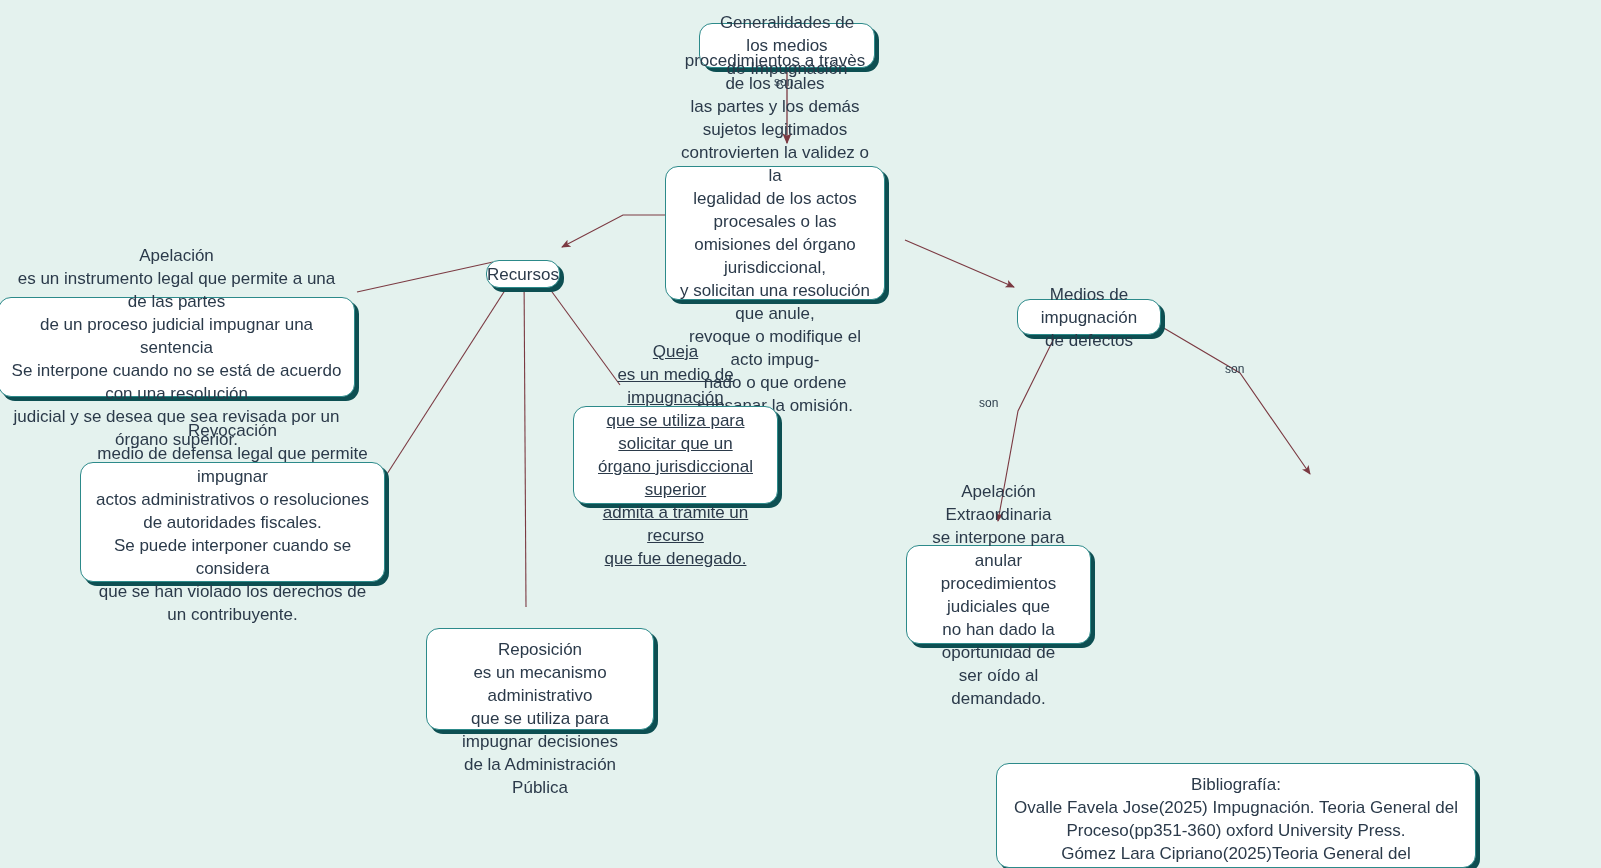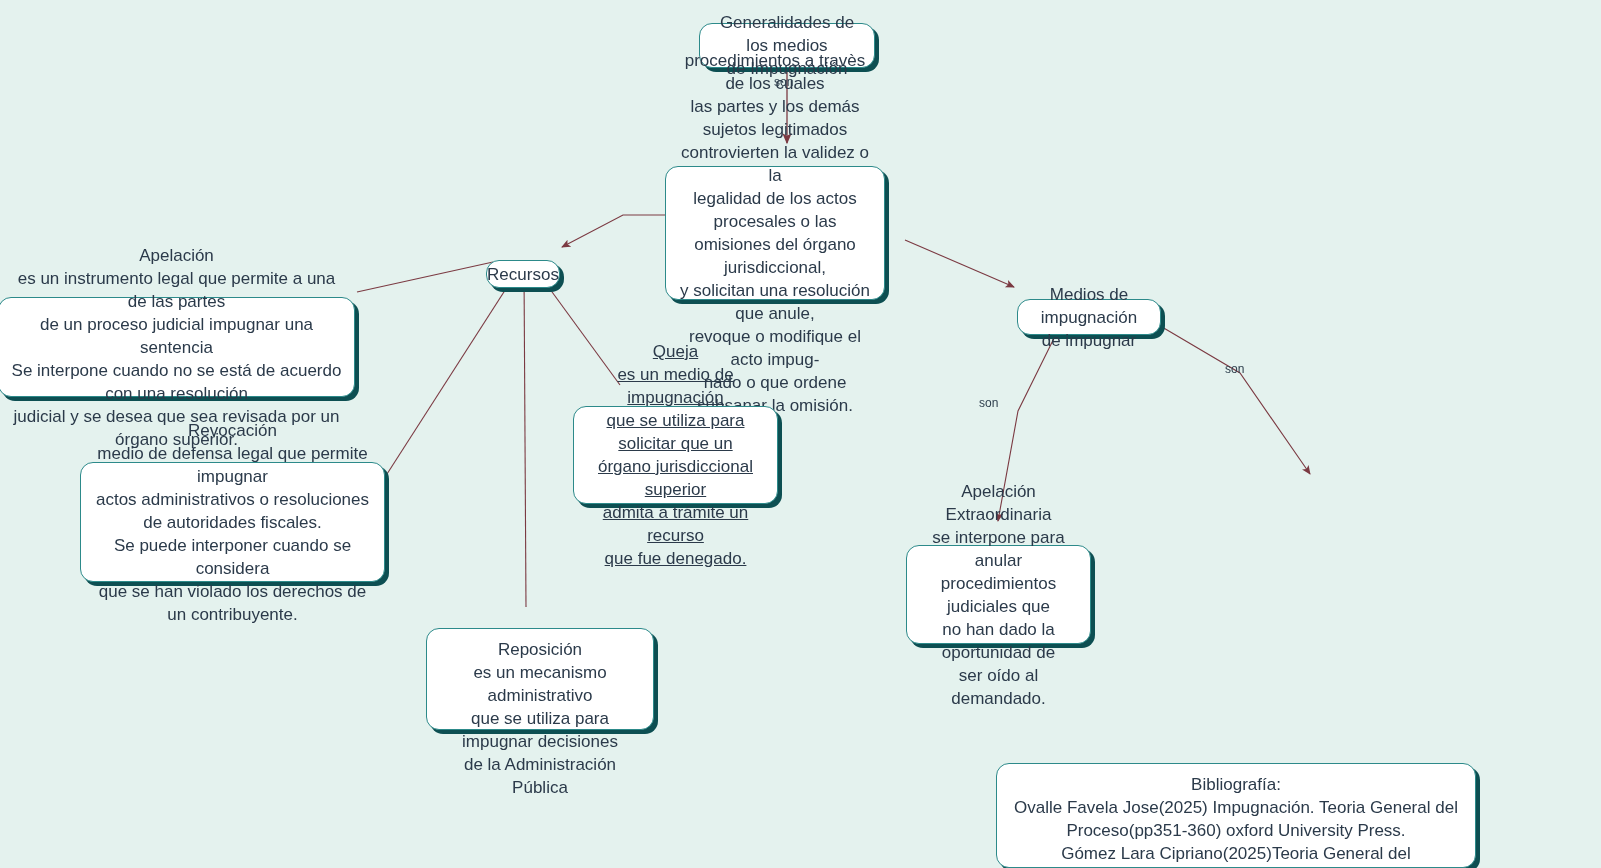--- a/index.html
+++ b/index.html
@@ -96,21 +96,21 @@
 revoque o modifique el acto impug-
 nado o que ordene subsanar la omisión.</span>
   </div>
 
   <div class="node" style="left:486px; top:240px; width:74px; height:28px;">
     <span>Recursos</span>
   </div>
 
   <div class="node" style="left:1017px; top:279px; width:144px; height:36px;">
     <span>Medios de impugnación
-de impugnar</span>
+de defectos</span>
   </div>
 
   <div class="node" style="left:-2px; top:277px; width:357px; height:100px;">
     <span>Apelación
 es un instrumento legal que permite a una de las partes
 de un proceso judicial impugnar una sentencia
 Se interpone cuando no se está de acuerdo con una resolución
 judicial y se desea que sea revisada por un órgano superior.</span>
   </div>
 

